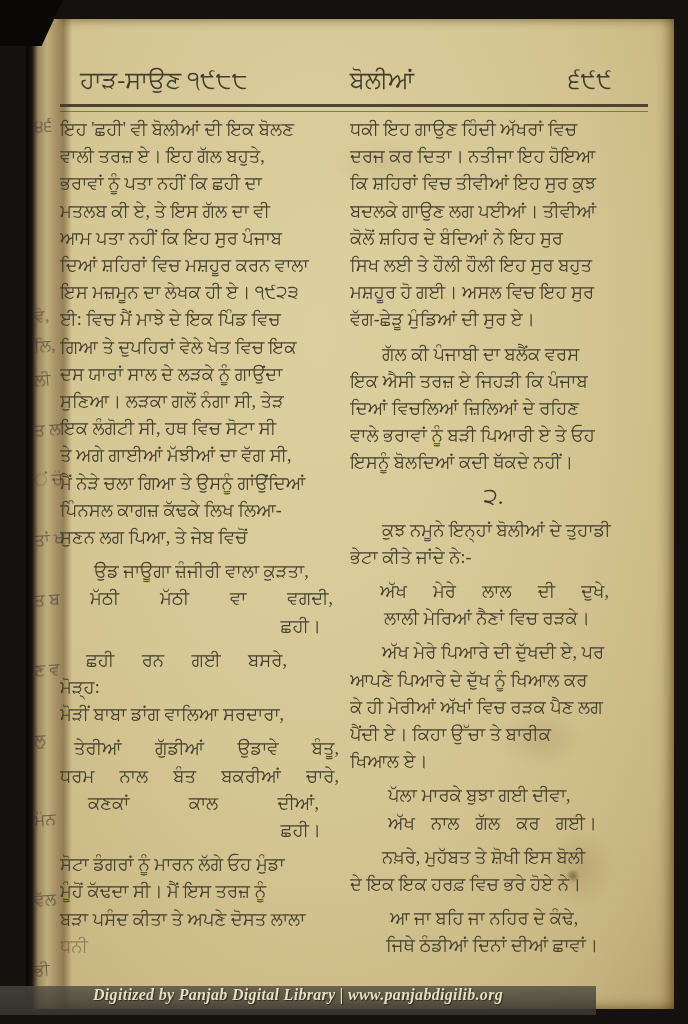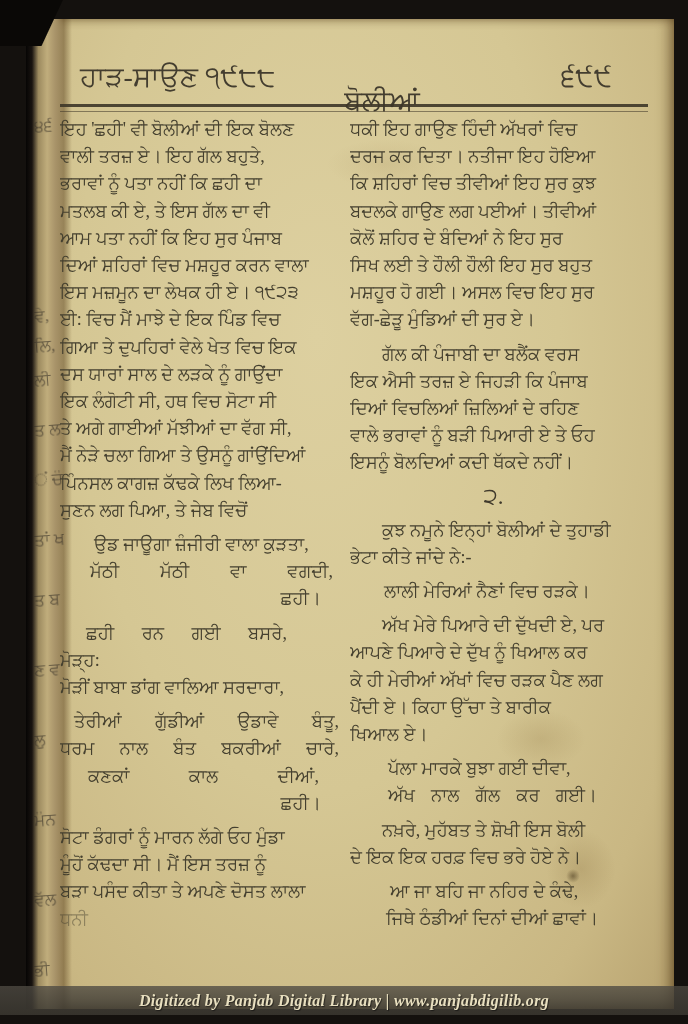--- a/index.html
+++ b/index.html
@@ -28,22 +28,22 @@
   }
   .spine{background:linear-gradient(90deg,#060504 0%,#181310 13%,#9c8a5f 27%,#c0ad7c 46%,#a9946a 63%,rgba(90,65,30,.5) 82%,rgba(90,65,30,0) 100%);}
   .spine .frag{
     position:absolute;left:8px;width:30px;
     color:rgba(55,48,38,.62);font-size:17px;line-height:17px;
     transform:rotate(-4deg);filter:blur(.4px);white-space:nowrap;overflow:hidden;
   }
   
   .header{
     position:absolute;left:66px;top:60px;width:572px;height:34px;
-    display:flex;align-items:center;
-    color:#433d2f;font-size:28px;
+    display:flex;align-items:flex-end;
+    color:#433d2f;font-size:24px;
   }
   .header .issue{width:222px;text-align:left;padding-left:14px;}
   .header .title{flex:1;text-align:center;margin-top:48px;}
   .header .pageno{width:150px;text-align:right;padding-right:26px;}
   .rule{
     position:absolute;left:60px;top:104px;width:588px;height:4px;
     border-top:3px solid rgba(62,55,40,.9);
     border-bottom:1px solid rgba(62,55,40,.55);
   }
   
@@ -58,23 +58,23 @@
   .ln.indent{text-indent:32px;}
   .ln.verse{padding-left:34px;}
   .ln.refrain{text-align:right;padding-right:26px;white-space:normal;}
   .ln.faint{opacity:.45;}
   .blockgap{height:7px;}
   .sec-heading{
     text-align:center;font-size:23px;line-height:40px;color:#3f392b;
   }
   
   .band{
-    position:absolute;left:0;top:986px;width:688px;height:29px;
+    position:absolute;left:0;top:986px;width:596px;height:29px;
     background:linear-gradient(180deg,rgba(78,74,66,.78),rgba(58,55,48,.88));
-    display:flex;align-items:center;justify-content:center;
+    display:flex;align-items:flex-start;justify-content:center;
   }
   .band .wm{
     font-style:italic;font-weight:bold;
     font-family:"Liberation Serif","DejaVu Serif",serif;
     color:#e8dfbf;font-size:16px;letter-spacing:.3px;
     text-shadow:1px 1px 1px rgba(0,0,0,.5);
   }
   
   .wedge{
     position:absolute;left:0;top:0;width:92px;height:46px;
@@ -122,20 +122,21 @@
     <div class="ln">ਇਹ 'ਛਹੀ' ਵੀ ਬੋਲੀਆਂ ਦੀ ਇਕ ਬੋਲਣ</div>
     <div class="ln">ਵਾਲੀ ਤਰਜ਼ ਏ। ਇਹ ਗੱਲ ਬਹੁਤੇ,</div>
     <div class="ln">ਭਰਾਵਾਂ ਨੂੰ ਪਤਾ ਨਹੀਂ ਕਿ ਛਹੀ ਦਾ</div>
     <div class="ln">ਮਤਲਬ ਕੀ ਏ, ਤੇ ਇਸ ਗੱਲ ਦਾ ਵੀ</div>
     <div class="ln">ਆਮ ਪਤਾ ਨਹੀਂ ਕਿ ਇਹ ਸੁਰ ਪੰਜਾਬ</div>
     <div class="ln">ਦਿਆਂ ਸ਼ਹਿਰਾਂ ਵਿਚ ਮਸ਼ਹੂਰ ਕਰਨ ਵਾਲਾ</div>
     <div class="ln">ਇਸ ਮਜ਼ਮੂਨ ਦਾ ਲੇਖਕ ਹੀ ਏ। ੧੯੨੩</div>
     <div class="ln">ਈ: ਵਿਚ ਮੈਂ ਮਾਝੇ ਦੇ ਇਕ ਪਿੰਡ ਵਿਚ</div>
     <div class="ln">ਗਿਆ ਤੇ ਦੁਪਹਿਰਾਂ ਵੇਲੇ ਖੇਤ ਵਿਚ ਇਕ</div>
     <div class="ln">ਦਸ ਯਾਰਾਂ ਸਾਲ ਦੇ ਲੜਕੇ ਨੂੰ ਗਾਉਂਦਾ</div>
+    <div class="ln">ਸੁਣਿਆ। ਲੜਕਾ ਗਲੋਂ ਨੰਗਾ ਸੀ, ਤੇੜ</div>
     <div class="ln">ਇਕ ਲੰਗੋਟੀ ਸੀ, ਹਥ ਵਿਚ ਸੋਟਾ ਸੀ</div>
     <div class="ln">ਤੇ ਅਗੇ ਗਾਈਆਂ ਮੱਝੀਆਂ ਦਾ ਵੱਗ ਸੀ,</div>
     <div class="ln">ਮੈਂ ਨੇੜੇ ਚਲਾ ਗਿਆ ਤੇ ਉਸਨੂੰ ਗਾਂਉਂਦਿਆਂ</div>
     <div class="ln">ਪਿੰਨਸਲ ਕਾਗਜ਼ ਕੱਢਕੇ ਲਿਖ ਲਿਆ-</div>
     <div class="ln">ਸੁਣਨ ਲਗ ਪਿਆ, ਤੇ ਜੇਬ ਵਿਚੋਂ</div>
     <div class="blockgap"></div>
     <div class="ln verse">ਉਡ ਜਾਊਗਾ ਜ਼ੰਜੀਰੀ ਵਾਲਾ ਕੁੜਤਾ,</div>
     <div class="ln spread" style="padding-left:30px;padding-right:14px">ਮੱਠੀ ਮੱਠੀ ਵਾ ਵਗਦੀ,</div>
     <div class="ln refrain">ਛਹੀ।</div>
     <div class="blockgap"></div>
@@ -166,20 +167,21 @@
     <div class="blockgap"></div>
     <div class="ln indent">ਗੱਲ ਕੀ ਪੰਜਾਬੀ ਦਾ ਬਲੈਂਕ ਵਰਸ</div>
     <div class="ln">ਇਕ ਐਸੀ ਤਰਜ਼ ਏ ਜਿਹੜੀ ਕਿ ਪੰਜਾਬ</div>
     <div class="ln">ਦਿਆਂ ਵਿਚਲਿਆਂ ਜ਼ਿਲਿਆਂ ਦੇ ਰਹਿਣ</div>
     <div class="ln">ਵਾਲੇ ਭਰਾਵਾਂ ਨੂੰ ਬੜੀ ਪਿਆਰੀ ਏ ਤੇ ਓਹ</div>
     <div class="ln">ਇਸਨੂੰ ਬੋਲਦਿਆਂ ਕਦੀ ਥੱਕਦੇ ਨਹੀਂ।</div>
     <div class="sec-heading">੨.</div>
     <div class="ln indent">ਕੁਝ ਨਮੂਨੇ ਇਨ੍ਹਾਂ ਬੋਲੀਆਂ ਦੇ ਤੁਹਾਡੀ</div>
     <div class="ln">ਭੇਟਾ ਕੀਤੇ ਜਾਂਦੇ ਨੇ:-</div>
     <div class="blockgap"></div>
+    <div class="ln spread" style="padding-left:30px;padding-right:28px">ਅੱਖ ਮੇਰੇ ਲਾਲ ਦੀ ਦੁਖੇ,</div>
     <div class="ln verse">ਲਾਲੀ ਮੇਰਿਆਂ ਨੈਣਾਂ ਵਿਚ ਰੜਕੇ।</div>
     <div class="blockgap"></div>
     <div class="ln indent">ਅੱਖ ਮੇਰੇ ਪਿਆਰੇ ਦੀ ਦੁੱਖਦੀ ਏ, ਪਰ</div>
     <div class="ln">ਆਪਣੇ ਪਿਆਰੇ ਦੇ ਦੁੱਖ ਨੂੰ ਖਿਆਲ ਕਰ</div>
     <div class="ln">ਕੇ ਹੀ ਮੇਰੀਆਂ ਅੱਖਾਂ ਵਿਚ ਰੜਕ ਪੈਣ ਲਗ</div>
     <div class="ln">ਪੈਂਦੀ ਏ। ਕਿਹਾ ਉੱਚਾ ਤੇ ਬਾਰੀਕ</div>
     <div class="ln">ਖਿਆਲ ਏ।</div>
     <div class="blockgap"></div>
     <div class="ln verse" style="padding-left:38px">ਪੱਲਾ ਮਾਰਕੇ ਬੁਝਾ ਗਈ ਦੀਵਾ,</div>
     <div class="ln spread" style="padding-left:38px;padding-right:40px">ਅੱਖ ਨਾਲ ਗੱਲ ਕਰ ਗਈ।</div>

